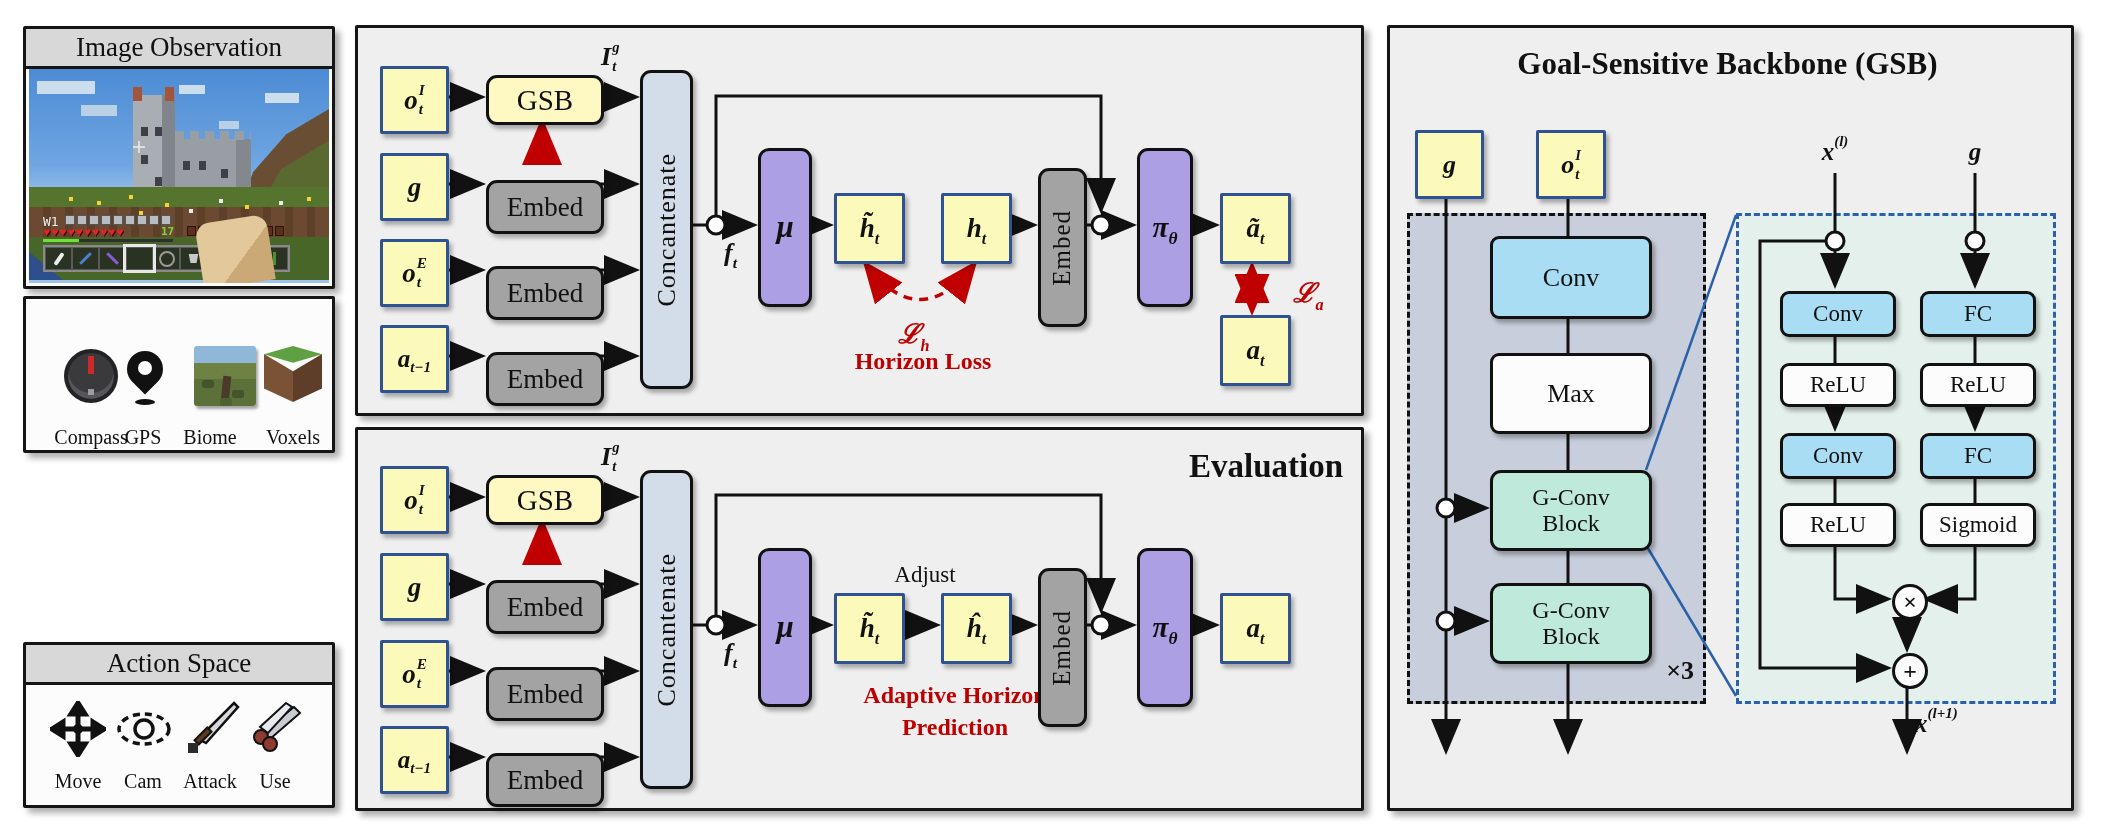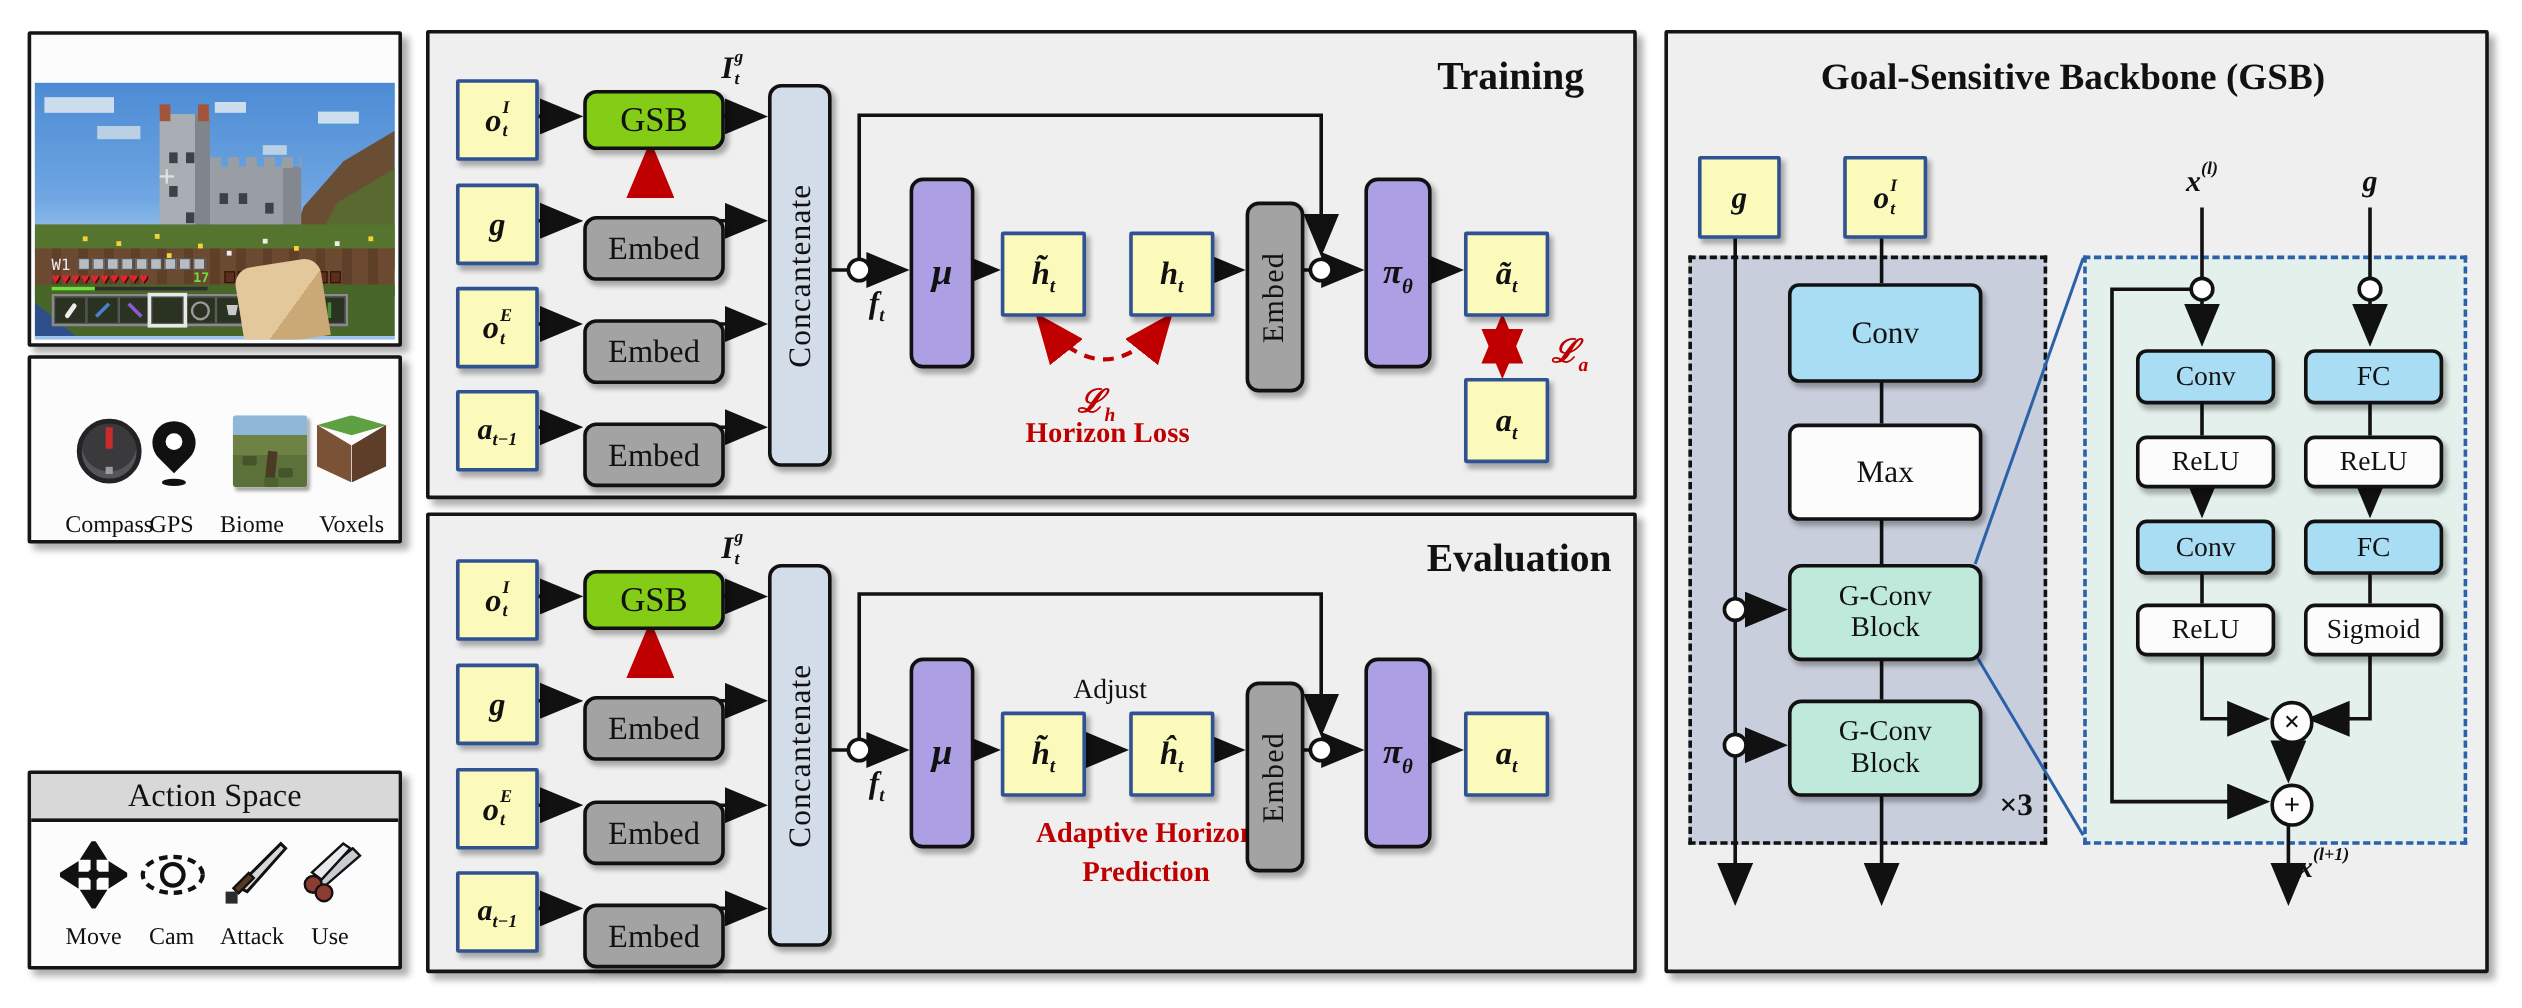--- a/index.html
+++ b/index.html
@@ -13,21 +13,21 @@
           box-shadow:5px 5px 6px rgba(0,0,0,.32);}
   .lhead{position:absolute;left:0;top:0;right:0;height:37px;background:#D8D8D8;
          border-bottom:3px solid #151515;display:flex;align-items:center;justify-content:center;
          font-size:27px;}
   .ptitle{position:absolute;font-weight:bold;font-size:33px;}
   
   .node{position:absolute;display:flex;align-items:center;justify-content:center;
         border:3px solid #111;border-radius:11px;box-shadow:3px 4px 4px rgba(0,0,0,.3);
         text-align:center;line-height:1.05;}
   .ybox{background:#FBFABB;border:3px solid #2F5292;border-radius:2px;font-size:27px;}
-  .rbox{background:#84cc16;font-size:29px;}
+  .rbox{background:#fef9c3;font-size:29px;}
   .gbox{background:#a3a3a3;font-size:27px;margin-top:20px;}
   .cbox{background:#D3DCE9;}
   .pbox{background:#AC9FE4;font-size:31px;}
   .wbox{background:#FCFCFC;font-size:23px;border-radius:9px;}
   .bbox{background:#A9DDF4;font-size:23px;border-radius:9px;}
   .mintbox{background:#BEE9DB;font-size:24px;}
   .vtext{writing-mode:vertical-rl;transform:rotate(180deg);font-size:26px;letter-spacing:1px;}
   .dashblack{position:absolute;background:#C8CEDB;border:3px dashed #111;}
   .dashblue{position:absolute;background:#E3F0EB;border:3px dashed #2A61A8;}
   .opcircle{position:absolute;width:30px;height:30px;border:3px solid #111;border-radius:50%;
@@ -64,20 +64,23 @@
   .slot.sel{outline:3px solid #E8E8E8;z-index:2;}
   .slot span{font-family:"DejaVu Sans Mono",monospace;font-size:9px;color:#fff;position:absolute;
              right:1px;bottom:0;}
 </style>
 </head>
 <body>
 
 <div class="stage">
 
   <div class="lpanel" style="left:23px;top:26px;width:306px;height:257px;">
+    <div class="lhead">
+      <span>Image Observation</span>
+    </div>
     <div class="mc">
       <div class="cloud" style="left:8px;top:12px;width:58px;height:13px;"></div>
       <div class="cloud" style="left:52px;top:36px;width:36px;height:11px;background:#C4D6E6;"></div>
       <div class="cloud" style="left:150px;top:16px;width:26px;height:9px;"></div>
       <div class="cloud" style="left:236px;top:24px;width:34px;height:10px;"></div>
       <div class="cloud" style="left:190px;top:52px;width:20px;height:8px;background:#C4D6E6;"></div>
 
       <div class="mcpart" style="right:0;top:40px;width:95px;height:115px;background:#6A4E33;clip-path:polygon(100% 0,55% 22%,20% 55%,0 100%,100% 100%);"></div>
       <div class="mcpart" style="right:0;top:62px;width:80px;height:95px;background:#55702F;clip-path:polygon(100% 10%,40% 40%,0 100%,100% 100%);opacity:.8;"></div>
 
@@ -284,21 +287,20 @@
         <line x1="752" y1="197" x2="773" y2="197" marker-end="url(#arwT)"></line>
         <line x1="829" y1="197" x2="856" y2="197" marker-end="url(#arwT)"></line>
       </g>
       <line x1="184" y1="132" x2="184" y2="97" stroke="#B00010" stroke-width="4" marker-end="url(#arwRT)"></line>
       <path d="M509,238 Q562,305 615,238" stroke="#C00000" stroke-width="3.5" fill="none" stroke-dasharray="9 7" marker-start="url(#arwRT)" marker-end="url(#arwRT)"></path>
       <line x1="894" y1="240" x2="894" y2="281" stroke="#C00000" stroke-width="3.5" stroke-dasharray="2 6" stroke-linecap="round" marker-start="url(#arwRT)" marker-end="url(#arwRT)"></line>
       <circle cx="358" cy="197" r="9" fill="#fff" stroke="#111" stroke-width="3"></circle>
       <circle cx="743" cy="197" r="9" fill="#fff" stroke="#111" stroke-width="3"></circle>
     </svg>
 
-    <div class="ptitle" style="left:700px;top:18px;width:262px;text-align:right;">Training</div>
 
     <div class="node ybox" style="left:22px;top:38px;width:63px;height:62px;">
       <span class="math">
           <span class="mb">o</span>
           <span class="stk">
             <span class="st-sup">I</span>
             <span class="st-sub">t</span>
           </span>
         </span>
     </div>

